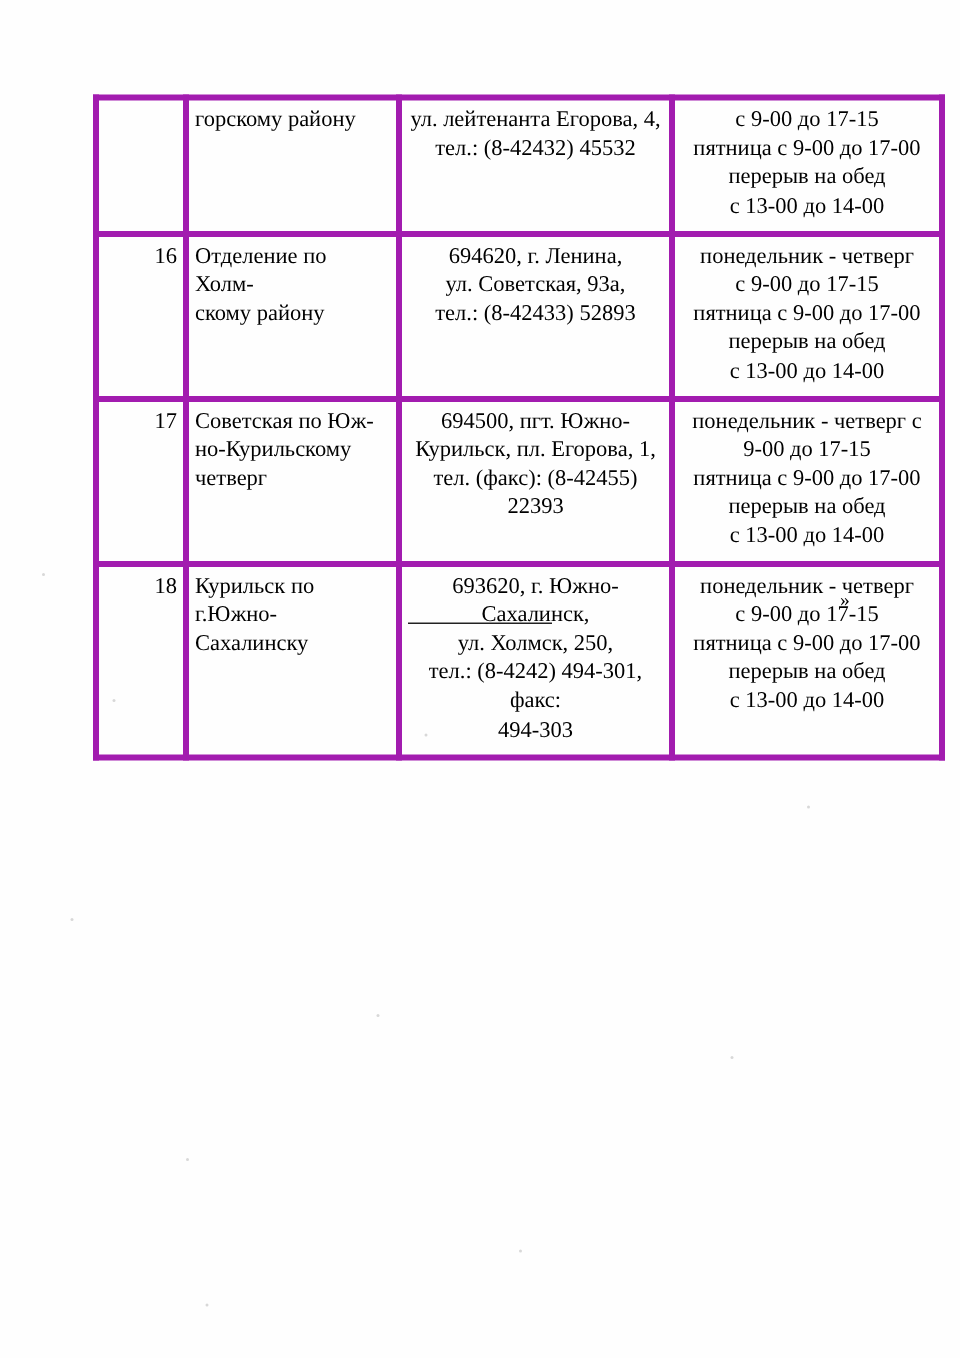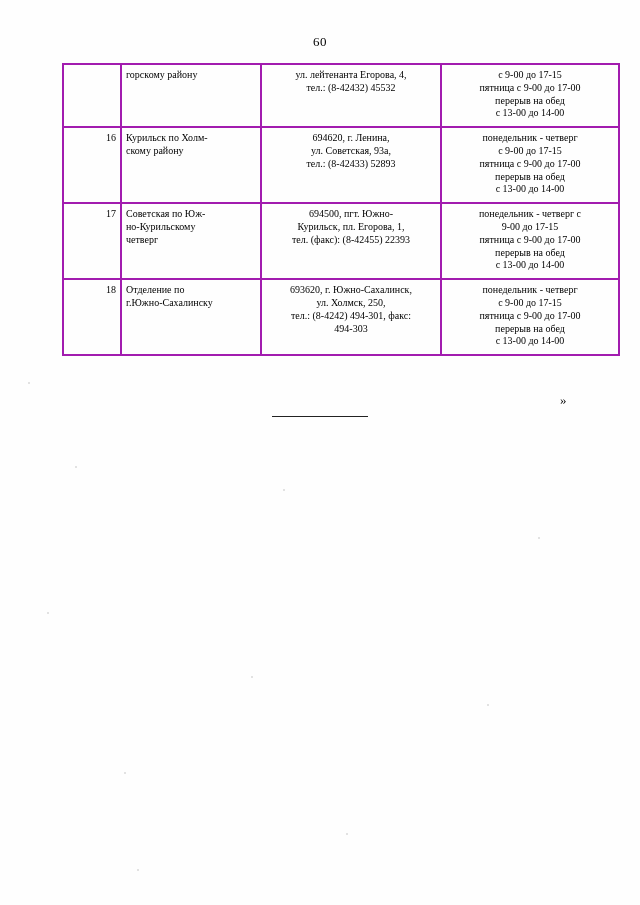--- a/index.html
+++ b/index.html
@@ -32,24 +32,24 @@
   }
   table.doc-table {
     position: absolute;
     top: 63px;
     left: 62px;
     width: 516px;
     border-collapse: collapse;
     table-layout: fixed;
   }
   table.doc-table td {
-    border: 2px solid #a21caf;
+    border: 4px solid #a21caf;
     vertical-align: top;
     padding: 4px 4px 6px 4px;
-    font-size: 10px;
+    font-size: 15px;
     line-height: 1.28;
   }
   .col-num   { width: 48px;  text-align: right; }
   .col-name  { width: 130px; text-align: left; }
   .col-addr  { width: 170px; text-align: center; }
   .col-hours { width: 168px; text-align: center; }
   .cell-line { display: block; }
   .divider-wrap {
     position: absolute;
     top: 406px;
@@ -76,21 +76,20 @@
     width: 2px;
     height: 2px;
     border-radius: 50%;
   }
 </style>
 </head>
 <body>
 
 <div class="page">
 
-  <div class="page-number">60</div>
 
   <table class="doc-table">
     <tbody>
 
       <tr>
         <td class="col-num">
           <span class="cell-line"></span>
         </td>
         <td class="col-name">
           <span class="cell-line">горскому району</span>
@@ -105,21 +104,21 @@
           <span class="cell-line">перерыв на обед</span>
           <span class="cell-line">с 13-00 до 14-00</span>
         </td>
       </tr>
 
       <tr>
         <td class="col-num">
           <span class="cell-line">16</span>
         </td>
         <td class="col-name">
-          <span class="cell-line">Курильск по Холм-</span>
+          <span class="cell-line">Отделение по Холм-</span>
           <span class="cell-line">скому району</span>
         </td>
         <td class="col-addr">
           <span class="cell-line">694620, г. Ленина,</span>
           <span class="cell-line">ул. Советская, 93а,</span>
           <span class="cell-line">тел.: (8-42433) 52893</span>
         </td>
         <td class="col-hours">
           <span class="cell-line">понедельник - четверг</span>
           <span class="cell-line">с 9-00 до 17-15</span>
@@ -150,21 +149,21 @@
           <span class="cell-line">перерыв на обед</span>
           <span class="cell-line">с 13-00 до 14-00</span>
         </td>
       </tr>
 
       <tr>
         <td class="col-num">
           <span class="cell-line">18</span>
         </td>
         <td class="col-name">
-          <span class="cell-line">Отделение по</span>
+          <span class="cell-line">Курильск по</span>
           <span class="cell-line">г.Южно-Сахалинску</span>
         </td>
         <td class="col-addr">
           <span class="cell-line">693620, г. Южно-Сахалинск,</span>
           <span class="cell-line">ул. Холмск, 250,</span>
           <span class="cell-line">тел.: (8-4242) 494-301, факс:</span>
           <span class="cell-line">494-303</span>
         </td>
         <td class="col-hours">
           <span class="cell-line">понедельник - четверг</span>

